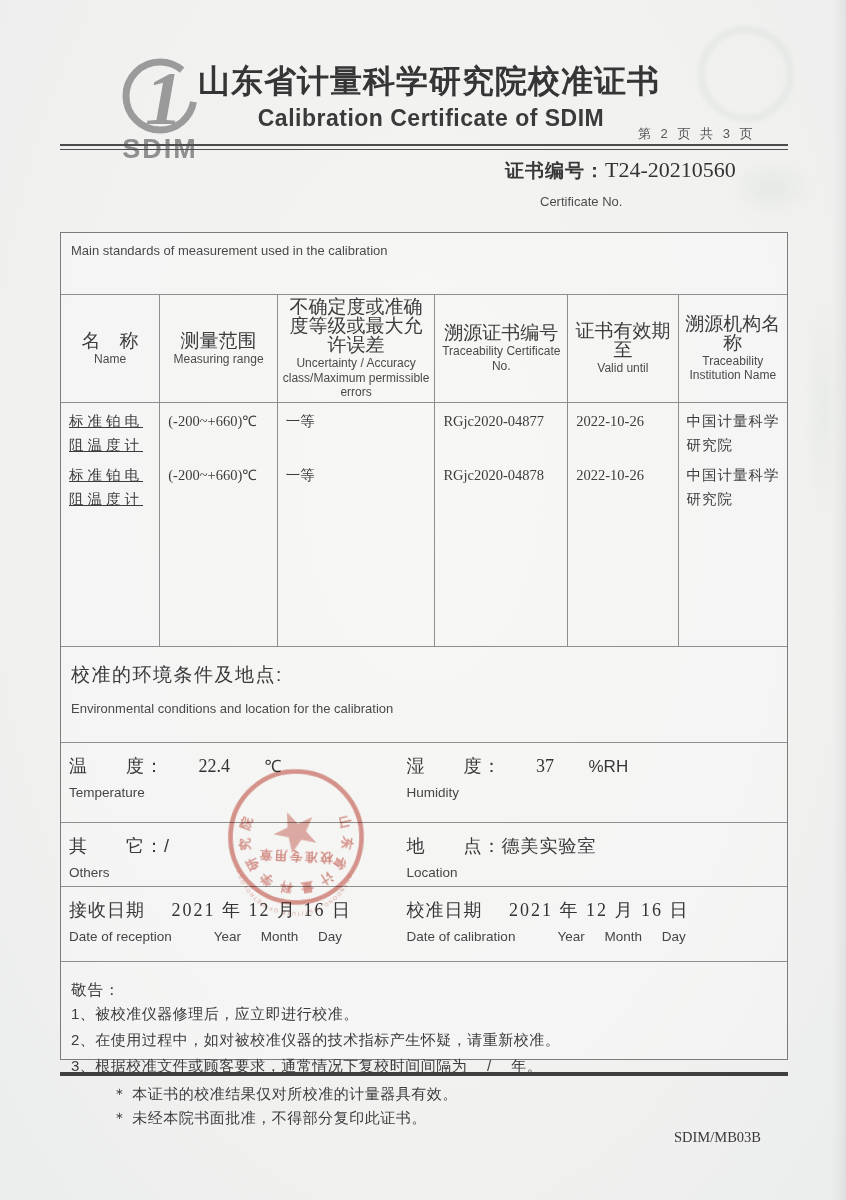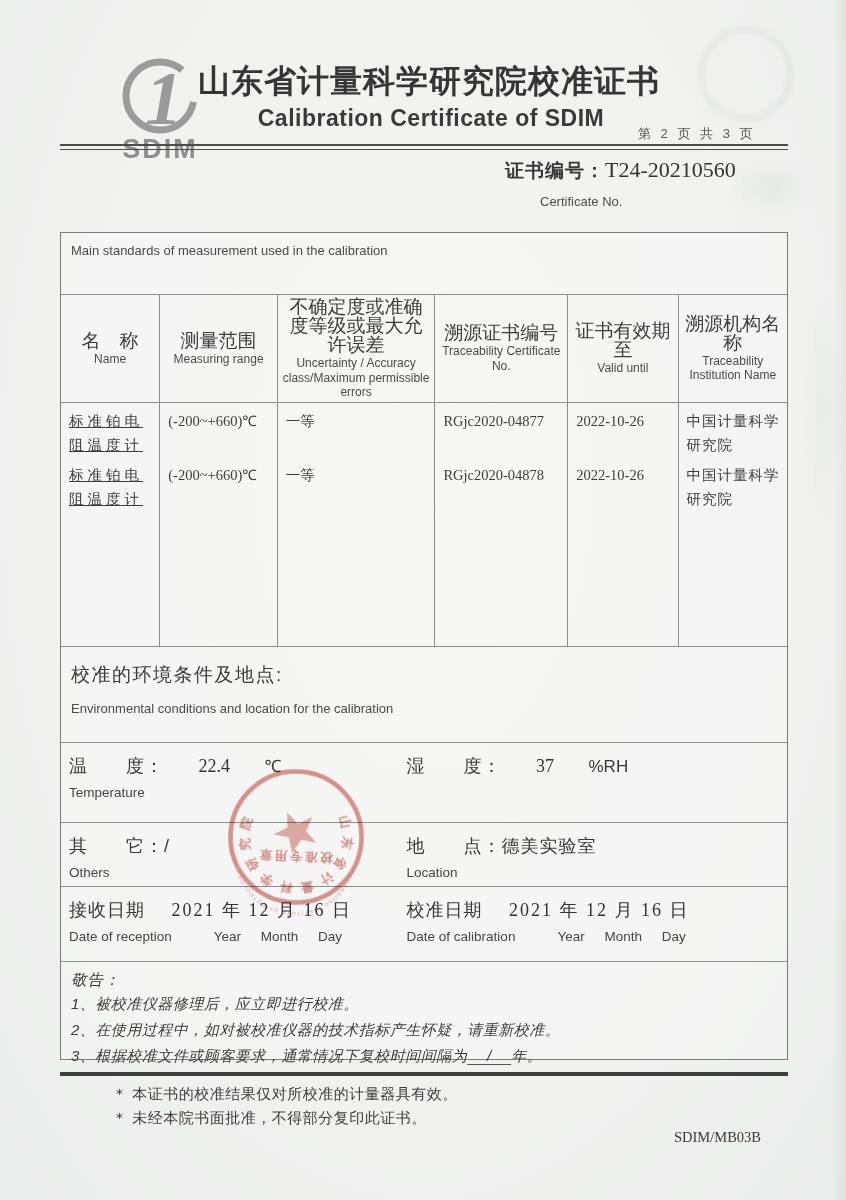--- a/index.html
+++ b/index.html
@@ -94,21 +94,21 @@
   .row-dates{height:75px;}
   .env-label{font-size:18px;color:#383838;letter-spacing:1px;}
   .env-value{font-family:"Liberation Serif", serif;font-size:18px;color:#333;margin-left:30px;}
   .env-unit{font-size:17px;color:#383838;margin-left:30px;}
   .env-caption{font-size:13.5px;color:#454545;margin-top:7px;}
   .date-label{font-size:18px;color:#383838;letter-spacing:1px;}
   .date-value{font-family:"Liberation Serif", serif;font-size:18px;color:#333;margin-left:22px;letter-spacing:2px;}
   .date-cap-row{display:flex;margin-top:7px;font-size:13.5px;color:#454545;}
   .date-cap-en{margin-left:42px;word-spacing:16px;}
   
-  .notice{height:119px;box-sizing:border-box;border-top:1px solid #8e8e8e;padding:8px 10px 0;font-style:italic;}
+  .notice{height:119px;box-sizing:border-box;border-top:1px solid #8e8e8e;padding:18px 10px 0;}
   .notice-title{font-size:15.5px;color:#3a3a3a;letter-spacing:1px;}
   .notice-item{font-size:15px;color:#3c3c3c;line-height:26px;letter-spacing:0.5px;}
   .blank-slash{
     display:inline-block;width:44px;text-align:center;border-bottom:1px solid #555;
     line-height:16px;
   }
   
   .rule-thick{position:absolute;left:60px;top:1072px;width:728px;height:3.5px;background:#3f3f3f;}
   .footnotes{position:absolute;left:112px;top:1082px;}
   .footnote{font-size:15px;color:#3c3c3c;line-height:24px;letter-spacing:0.5px;}
@@ -229,20 +229,21 @@
           <span class="env-unit">℃</span>
         </div>
         <div class="env-caption">Temperature</div>
       </div>
       <div class="half-r">
         <div>
           <span class="env-label">湿　　度：</span>
           <span class="env-value">37</span>
           <span class="env-unit">%RH</span>
         </div>
+        <div class="env-caption">Humidity</div>
       </div>
     </div>
 
     <div class="env-row row-other">
       <div class="half-l">
         <div>
           <span class="env-label">其　　它：</span><span class="env-label">/</span>
         </div>
         <div class="env-caption">Others</div>
       </div>

